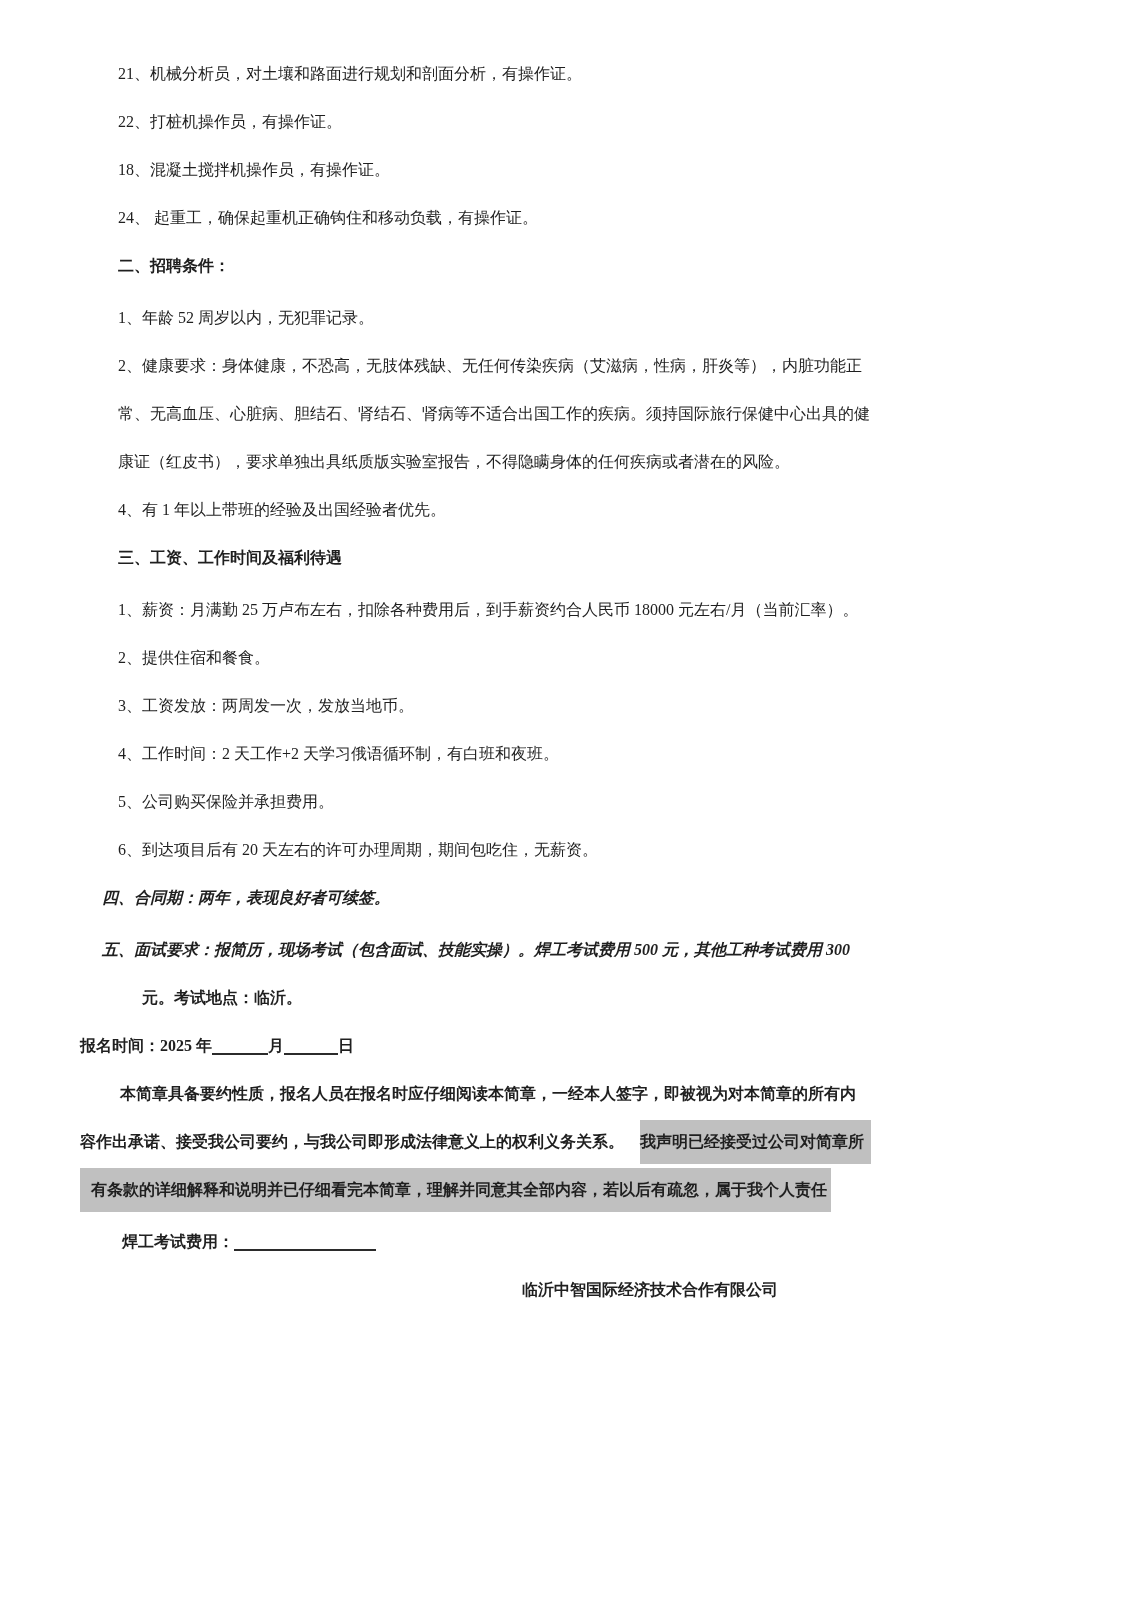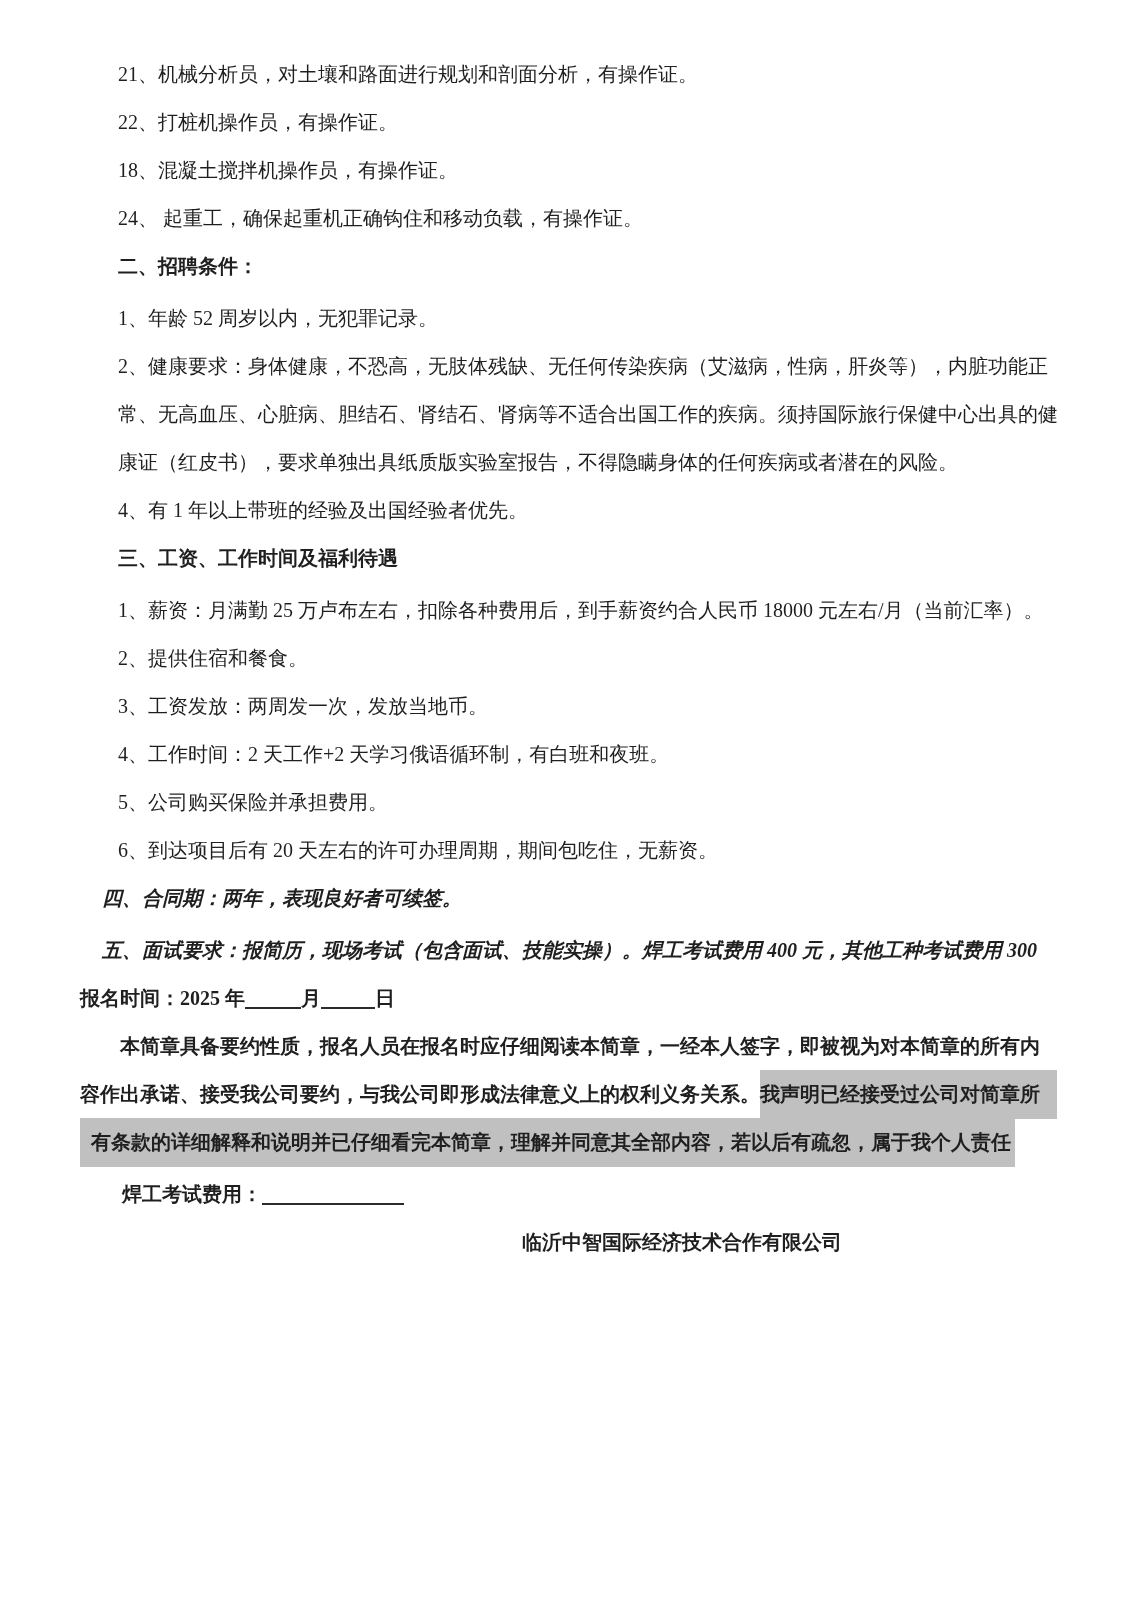--- a/index.html
+++ b/index.html
@@ -12,42 +12,42 @@
     background: var(--page-bg, #ffffff);
     color: var(--text-color, #1f1f1f);
     font-family: "Liberation Serif", "DejaVu Serif", serif;
     overflow: hidden;
   }
   .doc {
     box-sizing: border-box;
     width: 902px;
     height: 1600px;
     padding: 50px 0 0 80px;
-    font-size: 20px;
+    font-size: 16px;
   }
   .line {
     line-height: 48px;
     white-space: nowrap;
   }
   .bold { font-weight: 700; }
   
   .ind0  { padding-left: 0; }
   .ind1  { padding-left: 22px; font-style: italic; }   
   .ind1c { padding-left: 62px; }   
   .ind2  { padding-left: 38px; }   
   .ind2f { padding-left: 40px; }   
   .sig   { padding-left: 42px; }   
   .company { padding-left: 442px; }
   .mt4 { margin-top: 4px; }
   .hl {
     background: var(--hl-color, #c0c0c0);
     padding-top: 13px;
     padding-bottom: 14px;
   }
-  .hl-right { padding-right: 17px; }
+  .hl-right { padding-right: 7px; margin-left: 16px; }
   .hl-both  { padding-left: 11px; padding-right: 4px; }
   .blank {
     display: inline-block;
     height: 0;
     border-bottom: 2px solid #2b2b2b;
     vertical-align: -4px;
   }
 </style>
 </head>
 <body>
@@ -65,21 +65,22 @@
       <div class="line ind2"><span>康证（红皮书），要求单独出具纸质版实验室报告，不得隐瞒身体的任何疾病或者潜在的风险。</span></div>
       <div class="line ind2"><span>4、有 1 年以上带班的经验及出国经验者优先。</span></div>
       <div class="line ind2 bold"><span>三、工资、工作时间及福利待遇</span></div>
       <div class="line ind2 mt4"><span>1、薪资：月满勤 25 万卢布左右，扣除各种费用后，到手薪资约合人民币 18000 元左右/月（当前汇率）。</span></div>
       <div class="line ind2"><span>2、提供住宿和餐食。</span></div>
       <div class="line ind2"><span>3、工资发放：两周发一次，发放当地币。</span></div>
       <div class="line ind2"><span>4、工作时间：2 天工作+2 天学习俄语循环制，有白班和夜班。</span></div>
       <div class="line ind2"><span>5、公司购买保险并承担费用。</span></div>
       <div class="line ind2"><span>6、到达项目后有 20 天左右的许可办理周期，期间包吃住，无薪资。</span></div>
       <div class="line ind1 bold"><span>四、合同期：两年，表现良好者可续签。</span></div>
-      <div class="line ind1 mt4 bold"><span>五、面试要求：报简历，现场考试（包含面试、技能实操）。焊工考试费用 400 元，其他工种考试费用 300</span></div>
+      <div class="line ind1 mt4 bold"><span>五、面试要求：报简历，现场考试（包含面试、技能实操）。焊工考试费用 500 元，其他工种考试费用 300</span></div>
+      <div class="line ind1c bold"><span>元。考试地点：临沂。</span></div>
       <div class="line ind0 bold"><span>报名时间：2025 年</span><span class="blank" style="width: 56px;"></span><span>月</span><span class="blank" style="width: 54px;"></span><span>日</span></div>
       <div class="line ind2f bold"><span>本简章具备要约性质，报名人员在报名时应仔细阅读本简章，一经本人签字，即被视为对本简章的所有内</span></div>
       <div class="line ind0 bold"><span>容作出承诺、接受我公司要约，与我公司即形成法律意义上的权利义务关系。</span><span class="hl hl-right">我声明已经接受过公司对简章所</span></div>
       <div class="line ind0 bold"><span class="hl hl-both">有条款的详细解释和说明并已仔细看完本简章，理解并同意其全部内容，若以后有疏忽，属于我个人责任</span></div>
       <div class="line sig mt4 bold"><span>焊工考试费用：</span><span class="blank" style="width: 142px;"></span></div>
       <div class="line company bold"><span>临沂中智国际经济技术合作有限公司</span></div>
     </div>
 </div>
 
 </body></html>

